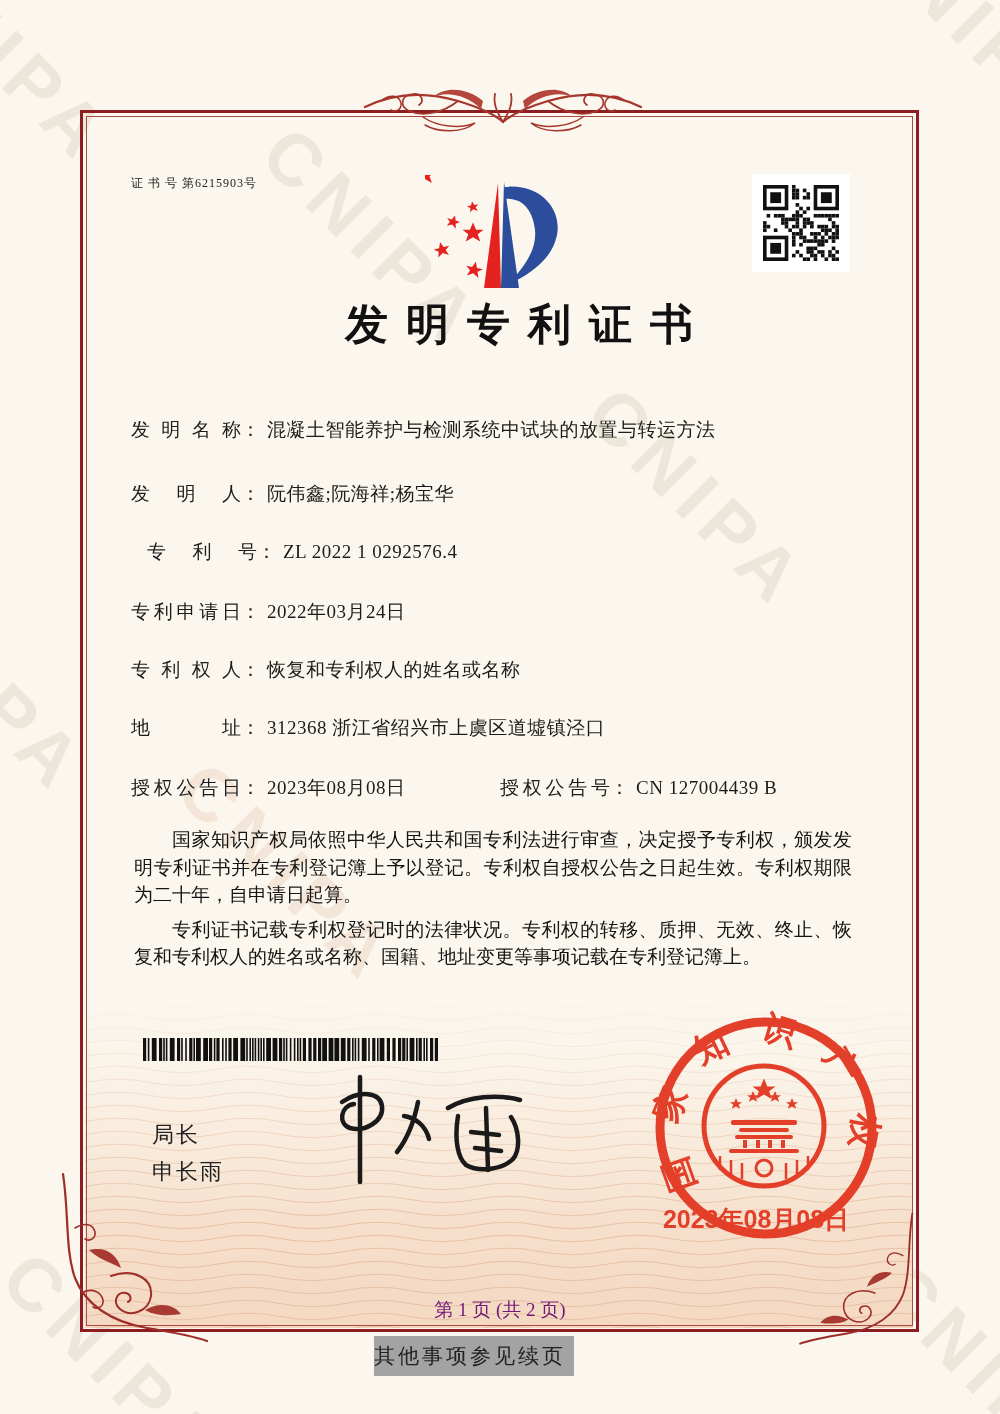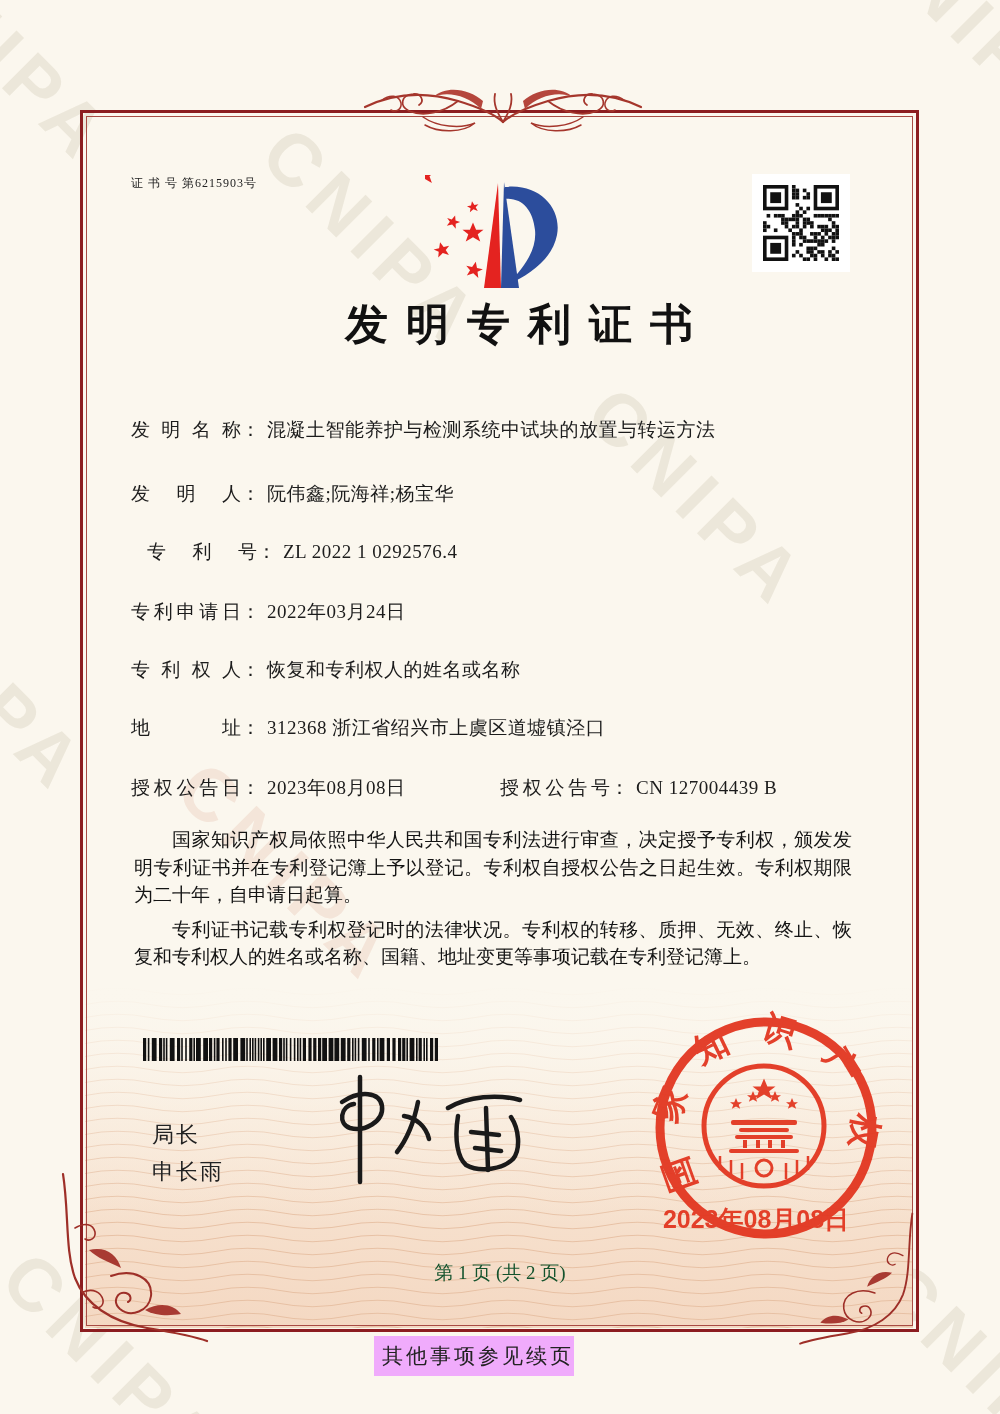--- a/index.html
+++ b/index.html
@@ -27,23 +27,23 @@
   .fval{display:inline-block;margin-left:8px;letter-spacing:0.5px;}
   .pair2{position:absolute;left:369px;top:0;white-space:nowrap;}
   
   .legal{position:absolute;left:134px;top:826px;width:726px;font-size:19px;line-height:27.5px;
          text-align:justify;color:#141414;}
   .legal p{margin:0 8px 7px 0;text-indent:2em;}
   
   .signer{position:absolute;left:152px;font-family:"Liberation Sans",sans-serif;
           font-size:22px;color:#222;letter-spacing:2px;}
   
-  .pageno{position:absolute;left:80px;top:1260px;width:840px;text-align:center;font-size:19px;color:#14532d;}
-  .notebox{position:absolute;left:374px;top:1336px;width:200px;height:40px;background:#f0abfc;
-           display:flex;align-items:center;justify-content:flex-end;}
+  .pageno{position:absolute;left:80px;top:1297px;width:840px;text-align:center;font-size:19px;color:#701a75;}
+  .notebox{position:absolute;left:374px;top:1336px;width:200px;height:40px;background:#a3a3a3;
+           display:flex;align-items:center;justify-content:flex-start;}
   .notebox span{font-size:21px;letter-spacing:3px;color:#222;}
 </style>
 </head>
 <body>
 
 <div class="page">
 
   <div class="wm wm-gray" style="left:-135px;top:10px;">CNIPA</div>
   <div class="wm wm-gray" style="left:835px;top:-20px;">CNIPA</div>
   <div class="wm wm-gray" style="left:235px;top:195px;">CNIPA</div>

